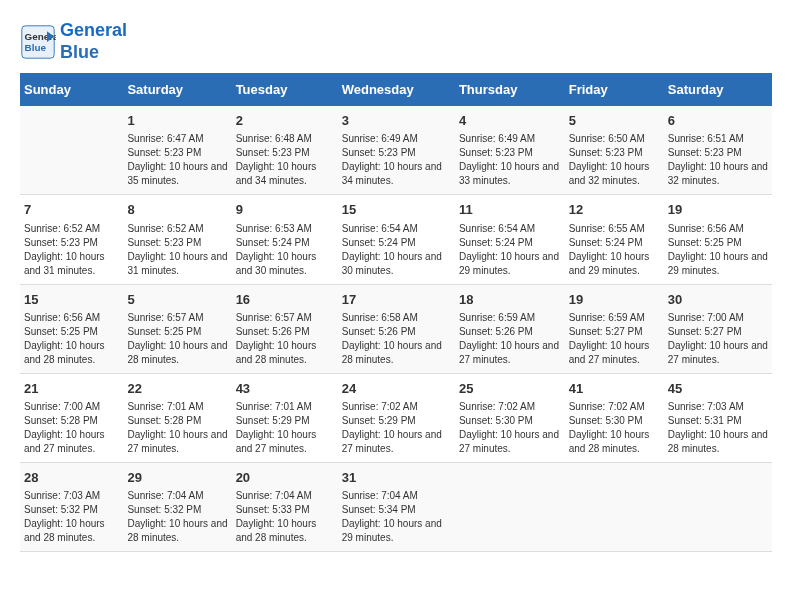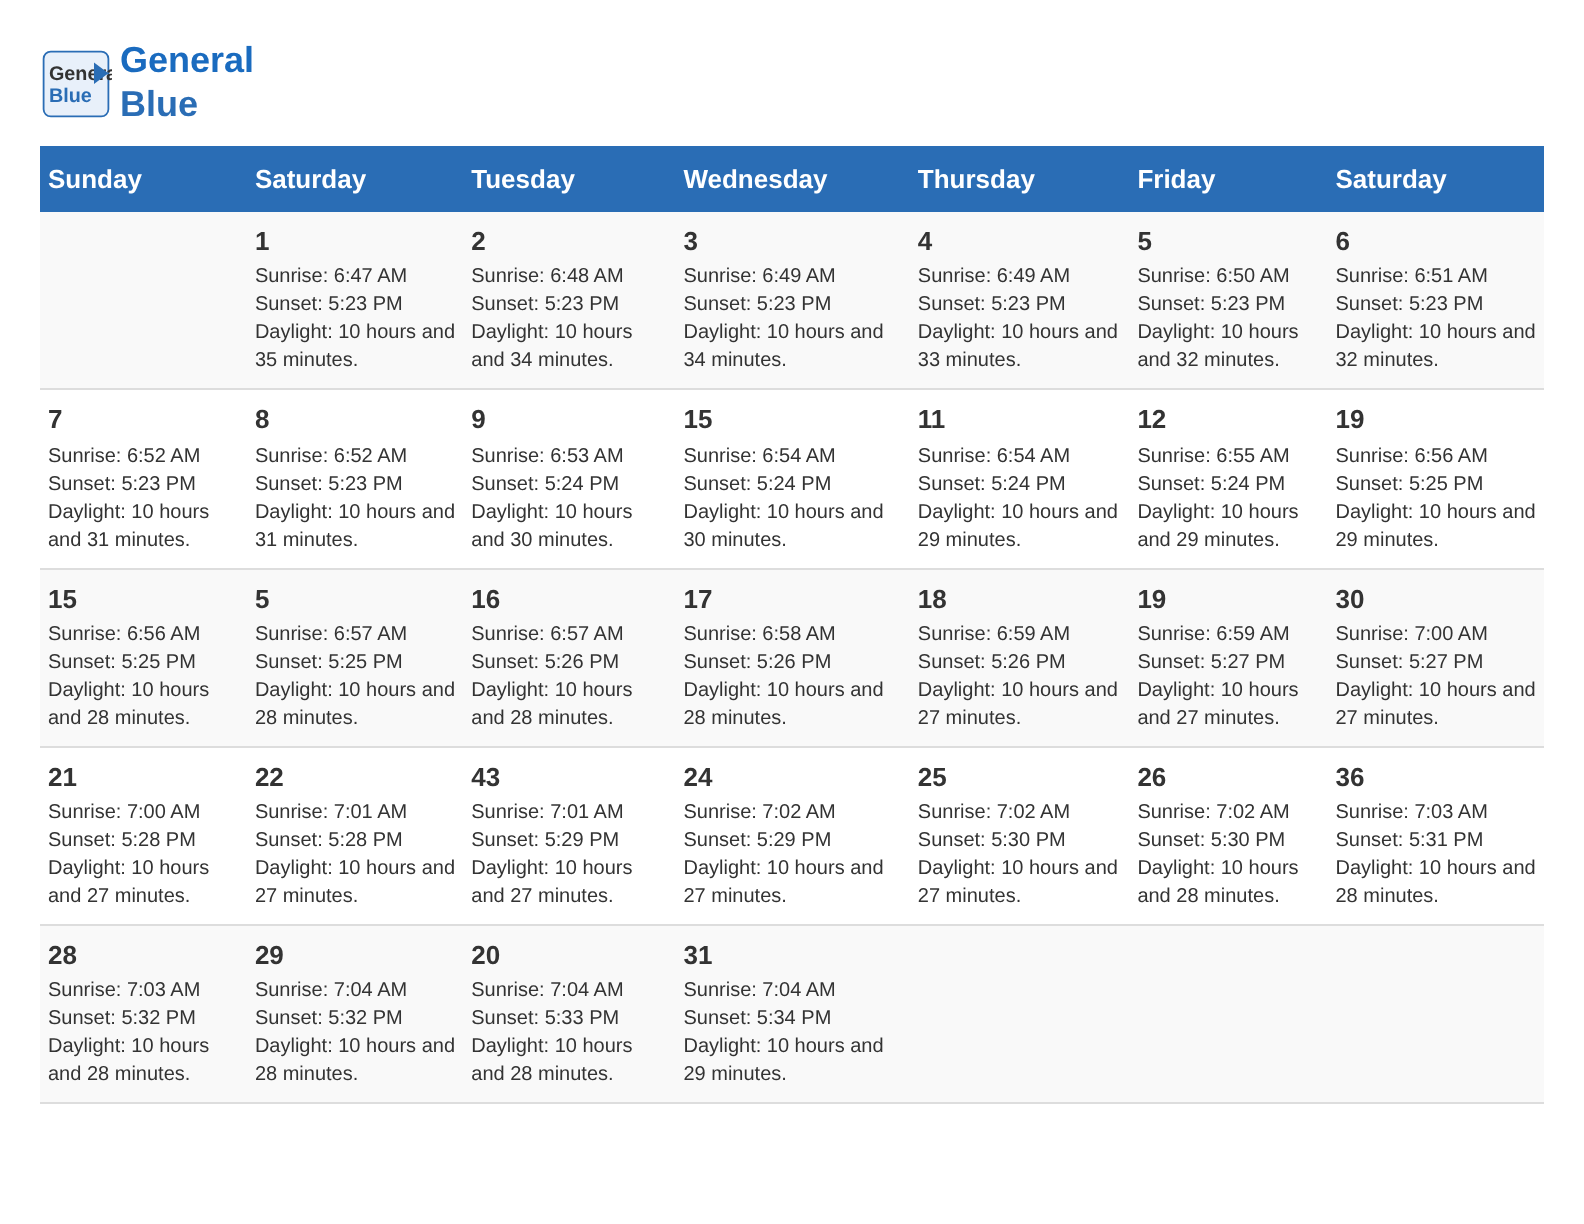--- a/index.html
+++ b/index.html
@@ -226,25 +226,25 @@
         </td>
         <td>
           <span class="day-num">24</span>
           <div class="day-info">Sunrise: 7:02 AM<br>Sunset: 5:29 PM<br>Daylight: 10 hours and 27 minutes.</div>
         </td>
         <td>
           <span class="day-num">25</span>
           <div class="day-info">Sunrise: 7:02 AM<br>Sunset: 5:30 PM<br>Daylight: 10 hours and 27 minutes.</div>
         </td>
         <td>
-          <span class="day-num">26</span>
+          <span class="day-num">41</span>
           <div class="day-info">Sunrise: 7:02 AM<br>Sunset: 5:30 PM<br>Daylight: 10 hours and 28 minutes.</div>
         </td>
         <td>
-          <span class="day-num">36</span>
+          <span class="day-num">45</span>
           <div class="day-info">Sunrise: 7:03 AM<br>Sunset: 5:31 PM<br>Daylight: 10 hours and 28 minutes.</div>
         </td>
       </tr>
       <tr>
         <td>
           <span class="day-num">28</span>
           <div class="day-info">Sunrise: 7:03 AM<br>Sunset: 5:32 PM<br>Daylight: 10 hours and 28 minutes.</div>
         </td>
         <td>
           <span class="day-num">29</span>

